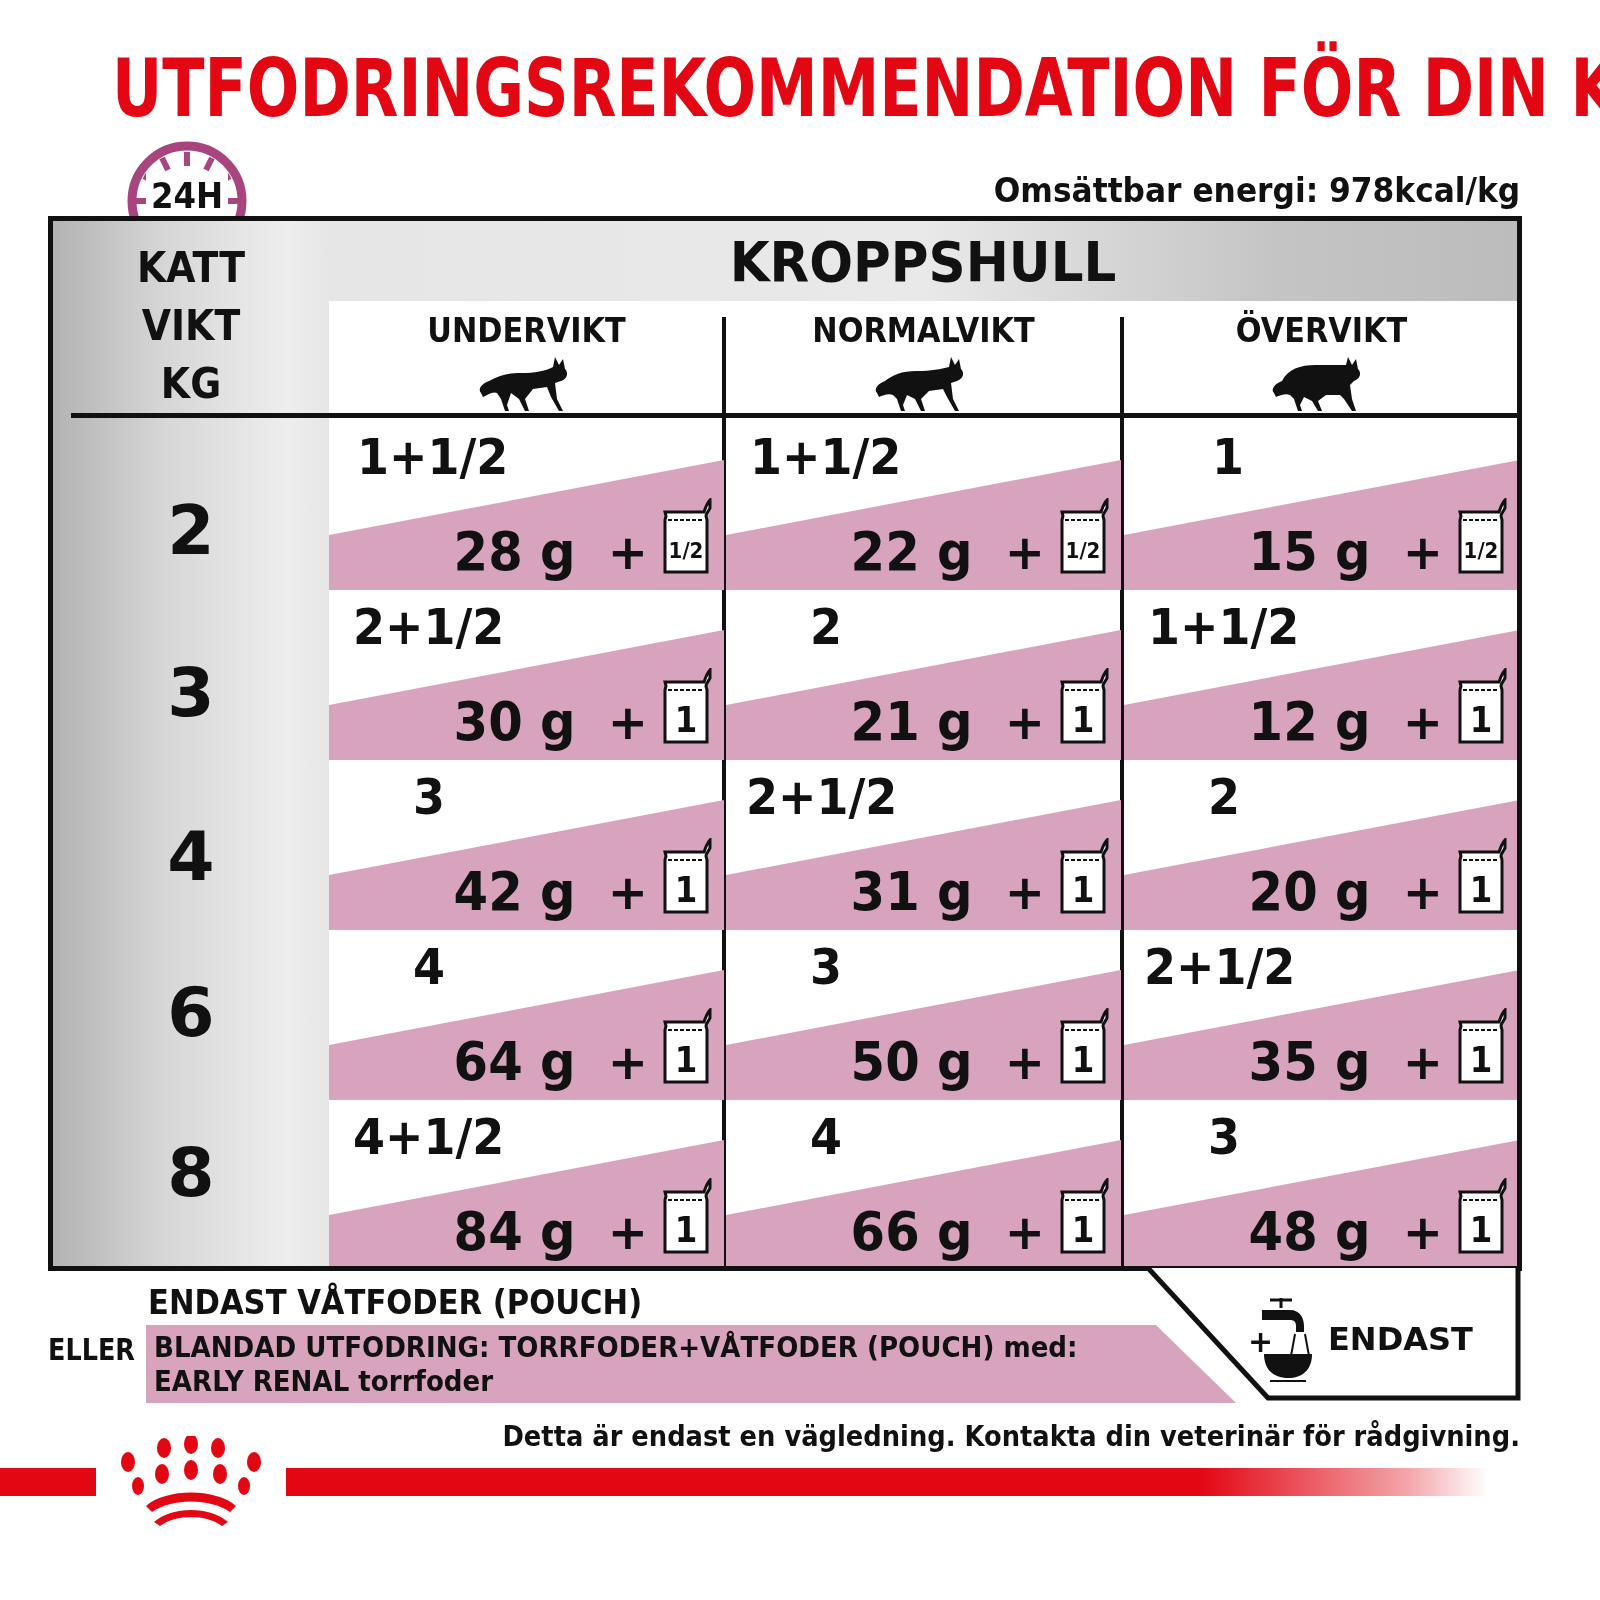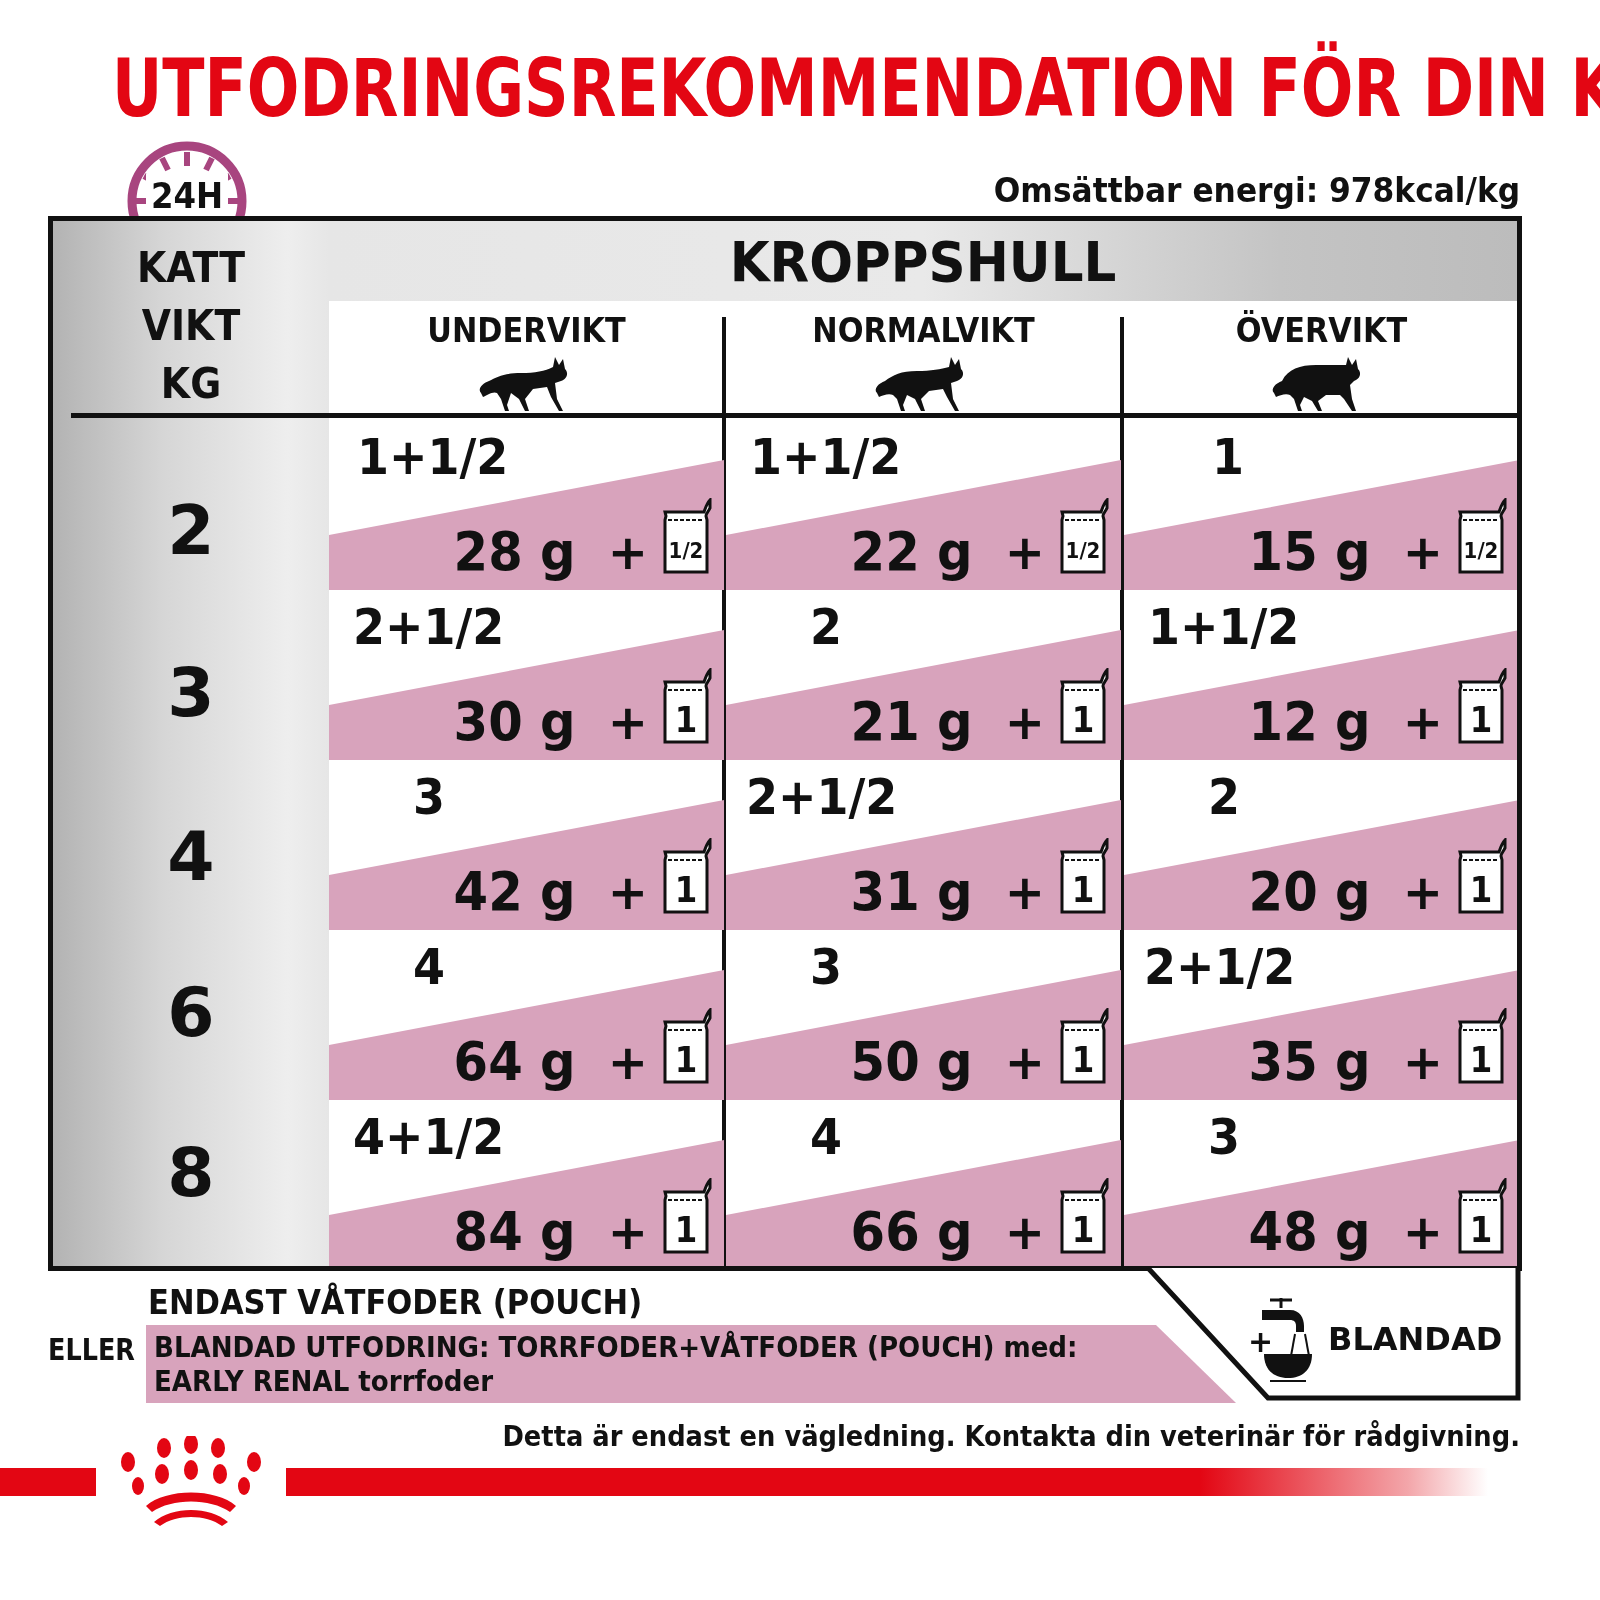--- a/index.html
+++ b/index.html
@@ -320,21 +320,21 @@
 </svg>
 <svg class="abs" style="left:1258px; top:1296px; width:56px; height:86px;" viewBox="0 0 56 86">
   <line x1="12" y1="4" x2="34" y2="4" stroke="#111" stroke-width="3"></line>
   <line x1="23" y1="2" x2="23" y2="12" stroke="#111" stroke-width="3"></line>
   <path d="M4 14 L32 14 C42 14 46 22 46 30 L46 36 L38 36 L38 30 C38 26 36 24 32 24 L4 24 Z" fill="#111"></path>
   <line x1="37" y1="38" x2="33" y2="60" stroke="#111" stroke-width="2"></line>
   <line x1="47" y1="38" x2="51" y2="60" stroke="#111" stroke-width="2"></line>
   <path d="M6 58 L54 58 C54 74 44 82 30 82 C16 82 6 74 6 58 Z" fill="#111"></path>
   <line x1="12" y1="85" x2="48" y2="85" stroke="#111" stroke-width="2"></line>
 </svg>
-<div class="abs water-label">BLANDAD</div>
+<div class="abs water-label">ENDAST</div>
 
 <div class="abs disclaimer">Detta är endast en vägledning. Kontakta din veterinär för rådgivning.</div>
 <div class="abs redband"></div>
 <div class="abs logo-gap"></div>
 <svg class="abs logo" viewBox="0 0 170 90">
   <g fill="#e30613">
     <ellipse cx="58" cy="12" rx="7" ry="10"></ellipse>
     <ellipse cx="85" cy="8" rx="7" ry="10"></ellipse>
     <ellipse cx="112" cy="12" rx="7" ry="10"></ellipse>
     <ellipse cx="22" cy="26" rx="7" ry="10"></ellipse>

